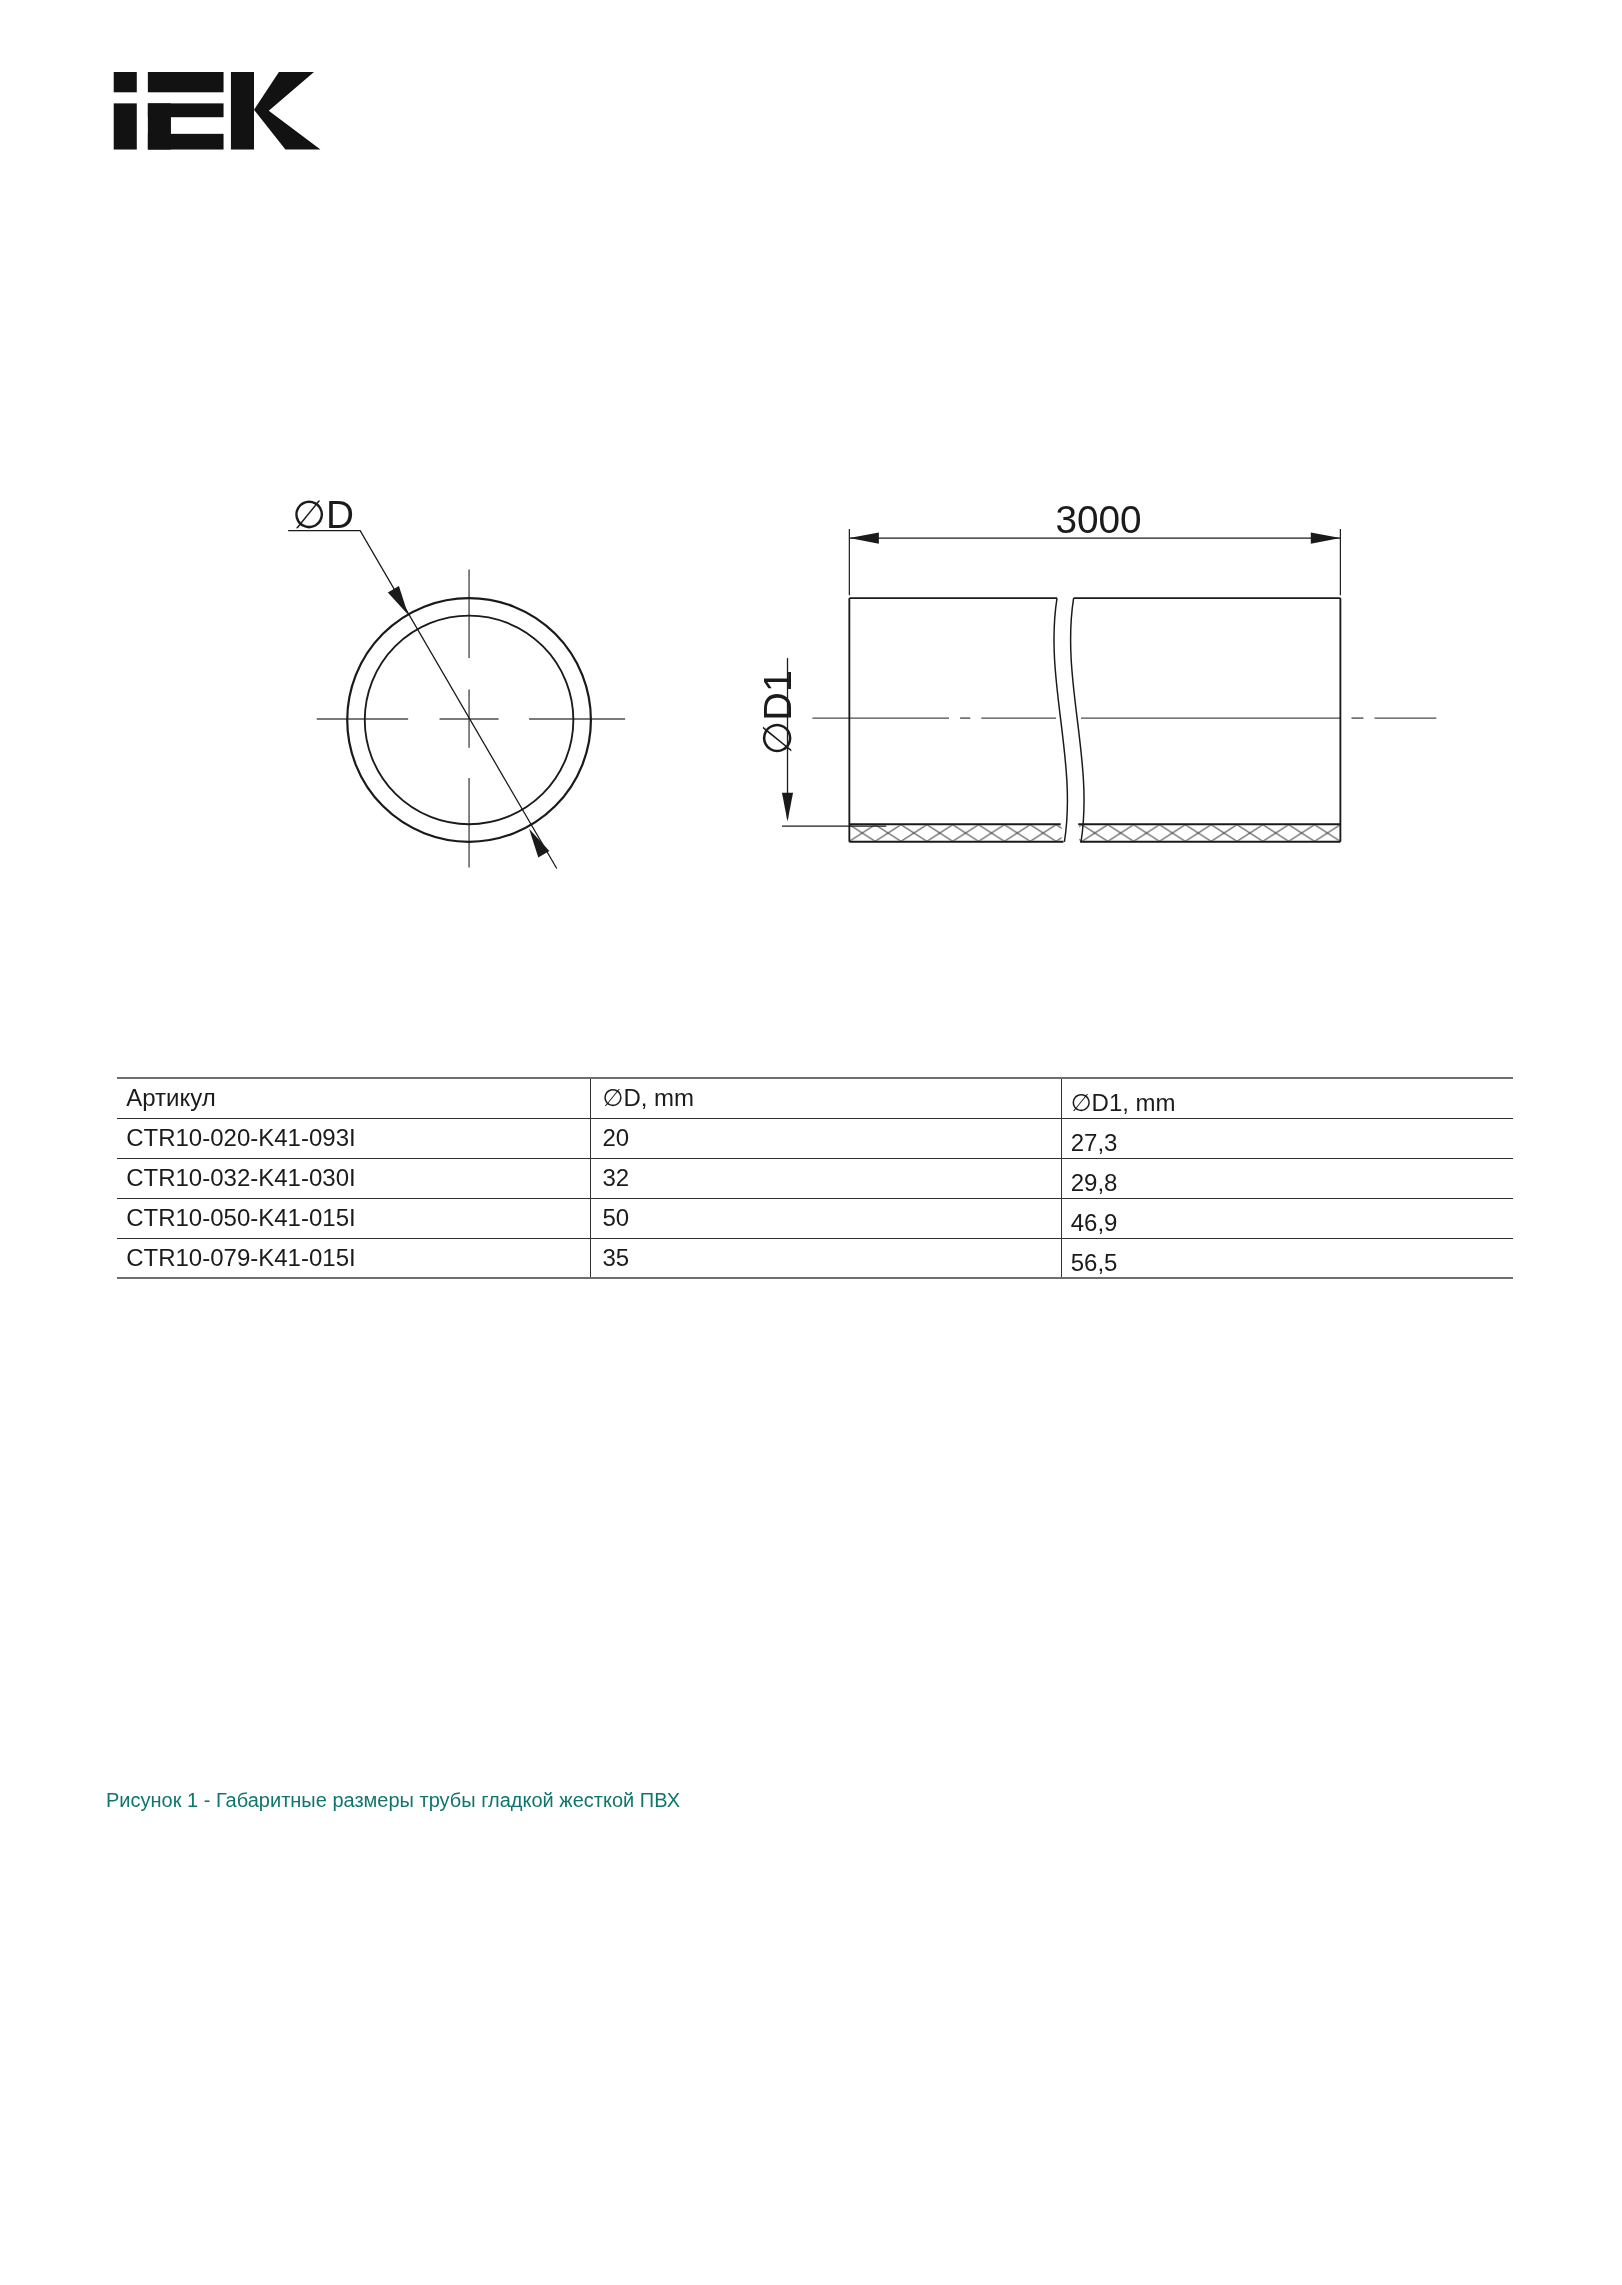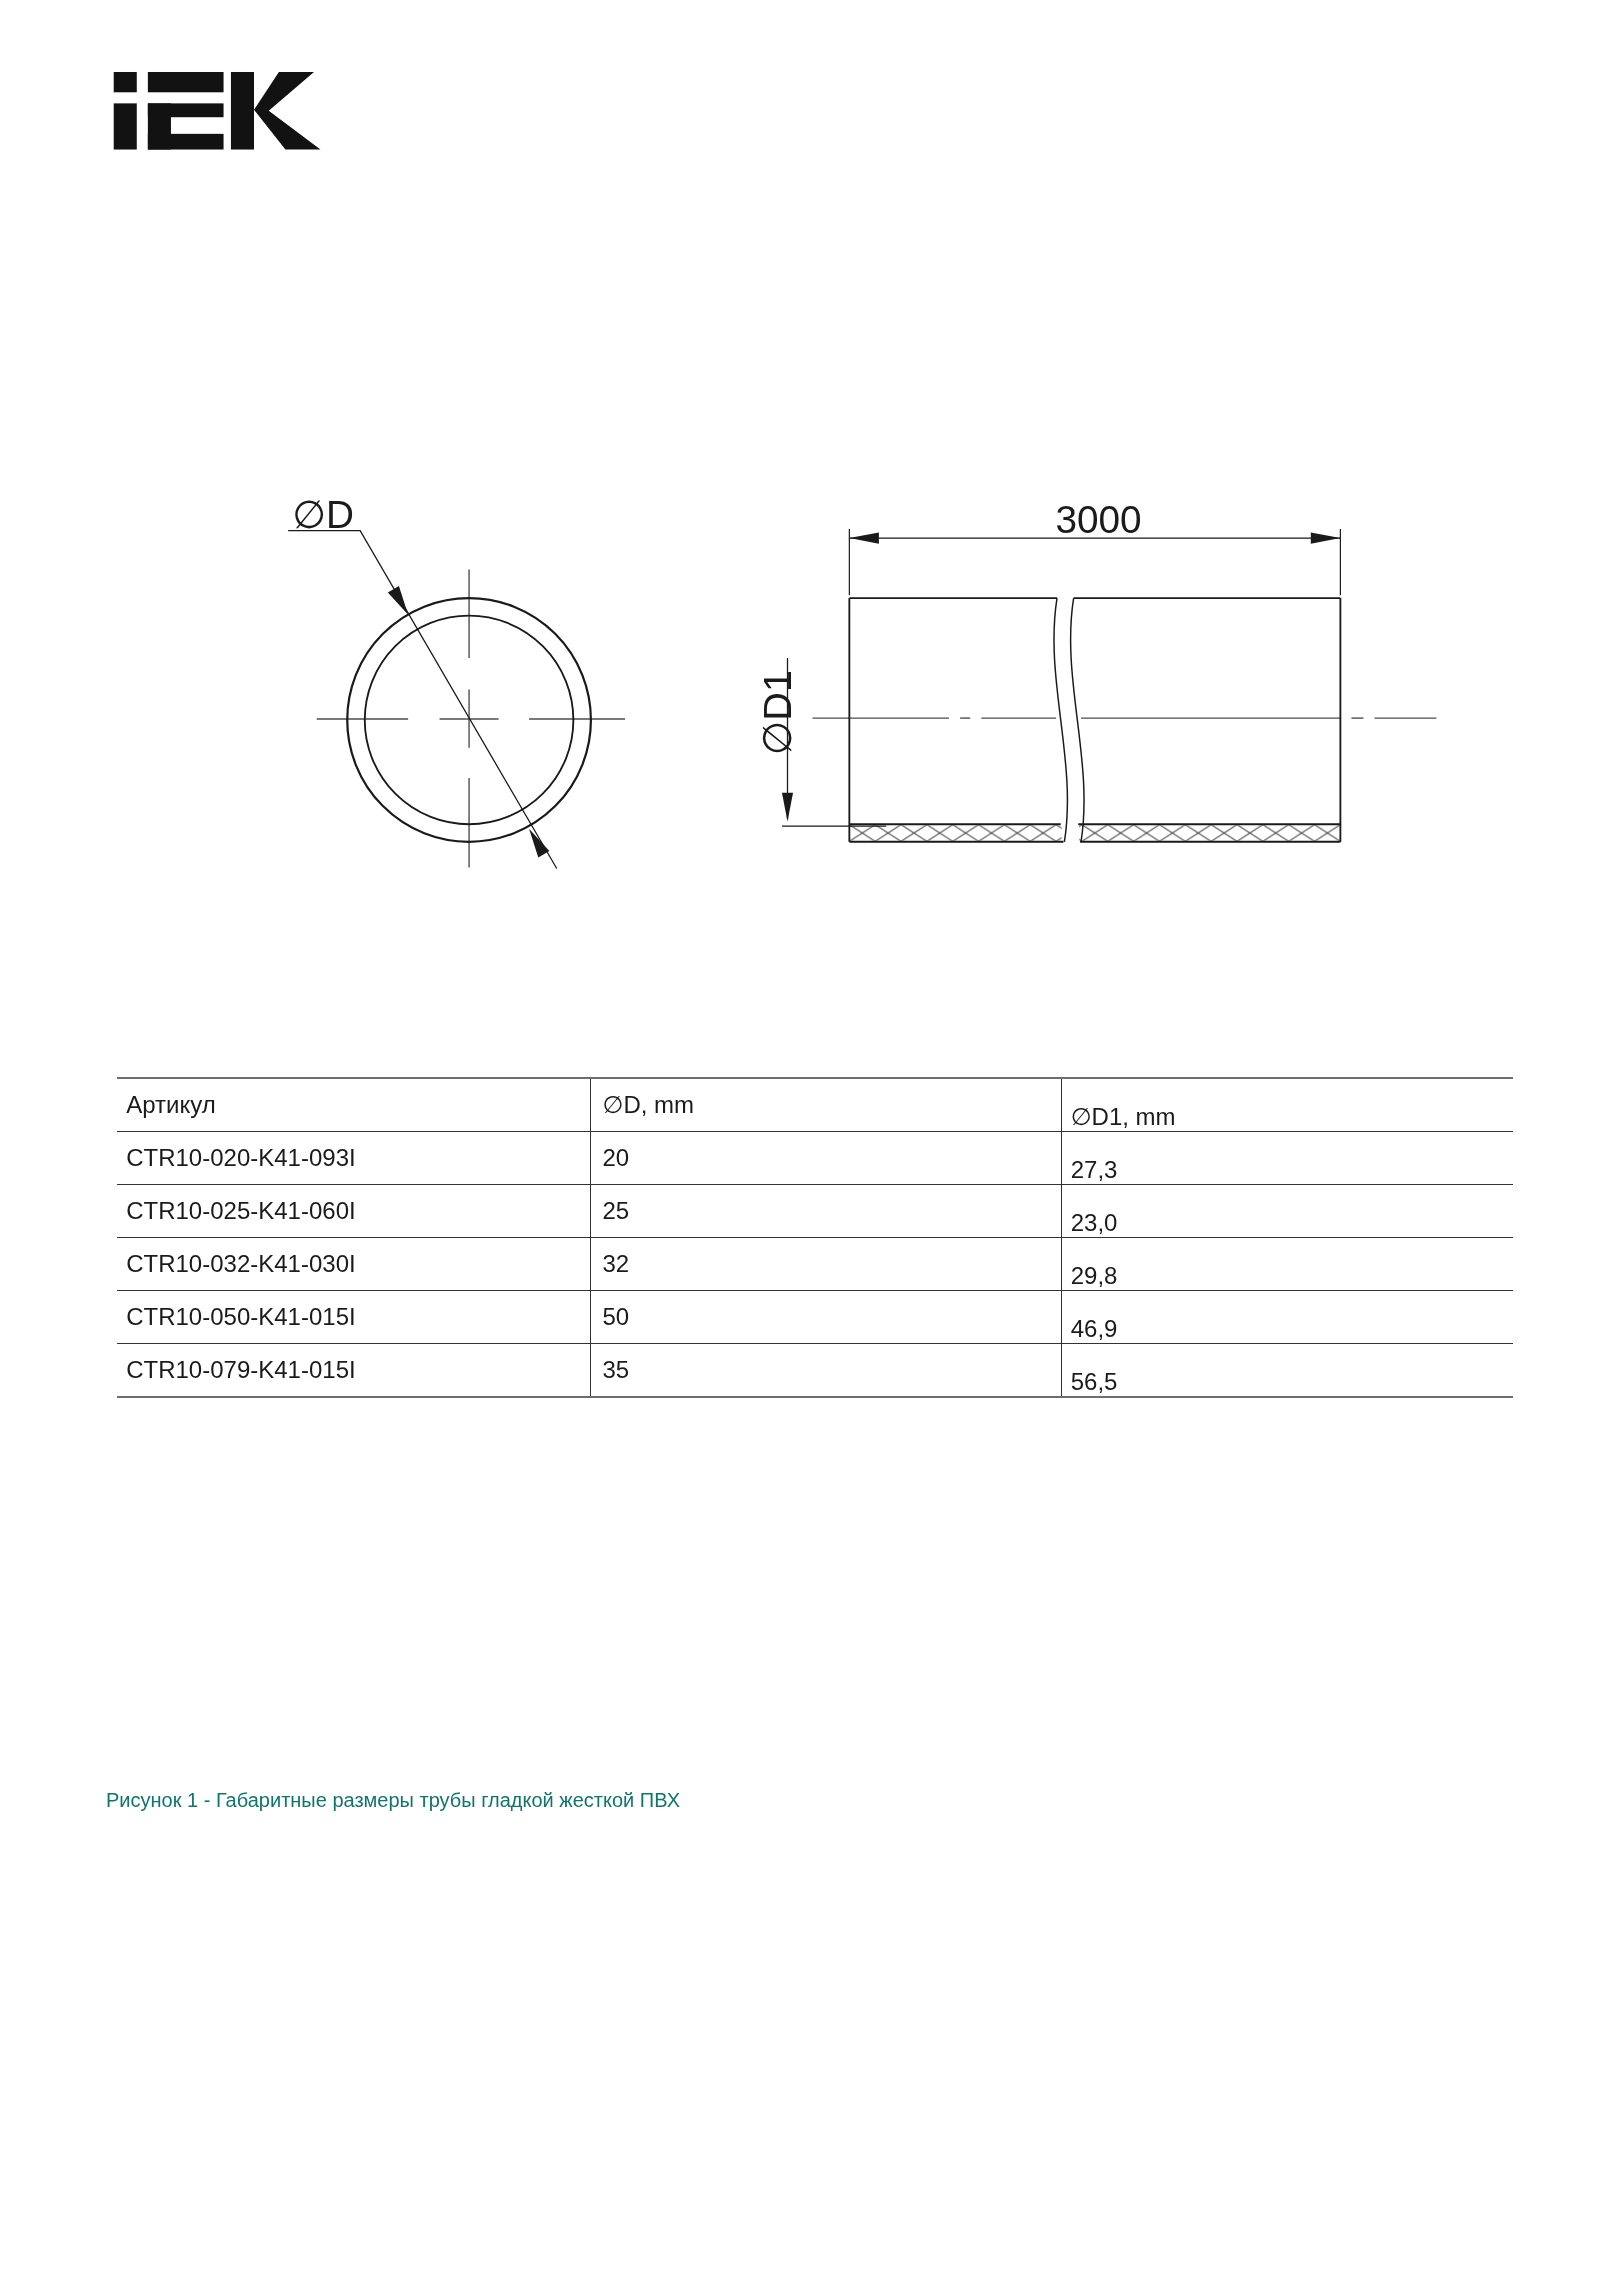--- a/index.html
+++ b/index.html
@@ -34,21 +34,21 @@
   table.spec tr { border-bottom:1.4px solid #333; }
   table.spec td, table.spec th {
     font-weight:normal; text-align:left; vertical-align:middle;
     padding:0 0 0 9.2px; white-space:nowrap; overflow:hidden;
   }
   table.spec col.c1 { width:473px; }
   table.spec col.c2 { width:471px; }
   table.spec col.c3 { width:452px; }
   table.spec td:nth-child(1), table.spec th:nth-child(1) { border-right:1.4px solid #333;margin-top:20px; }
   table.spec td:nth-child(2), table.spec th:nth-child(2) { border-right:1.4px solid #333; padding-left:12px; }
-  table.spec td:nth-child(3), table.spec th:nth-child(3) { padding-top:24px; }
+  table.spec td:nth-child(3), table.spec th:nth-child(3) { padding-top:10px; }
 
   .caption {
     position:absolute; left:106px; top:1789px;
     font-size:20px; color:#0f766e; white-space:nowrap;
   }
 </style>
 </head>
 <body>
 
 <div class="page">
@@ -154,25 +154,20 @@
       <th>Артикул</th>
       <th>∅D, mm</th>
       <th>∅D1, mm</th>
     </tr>
     <tr>
       <td>CTR10-020-K41-093I</td>
       <td>20</td>
       <td>27,3</td>
     </tr>
     <tr>
-      <td>CTR10-025-K41-060I</td>
-      <td>25</td>
-      <td>23,0</td>
-    </tr>
-    <tr>
       <td>CTR10-032-K41-030I</td>
       <td>32</td>
       <td>29,8</td>
     </tr>
     <tr>
       <td>CTR10-050-K41-015I</td>
       <td>50</td>
       <td>46,9</td>
     </tr>
     <tr>

